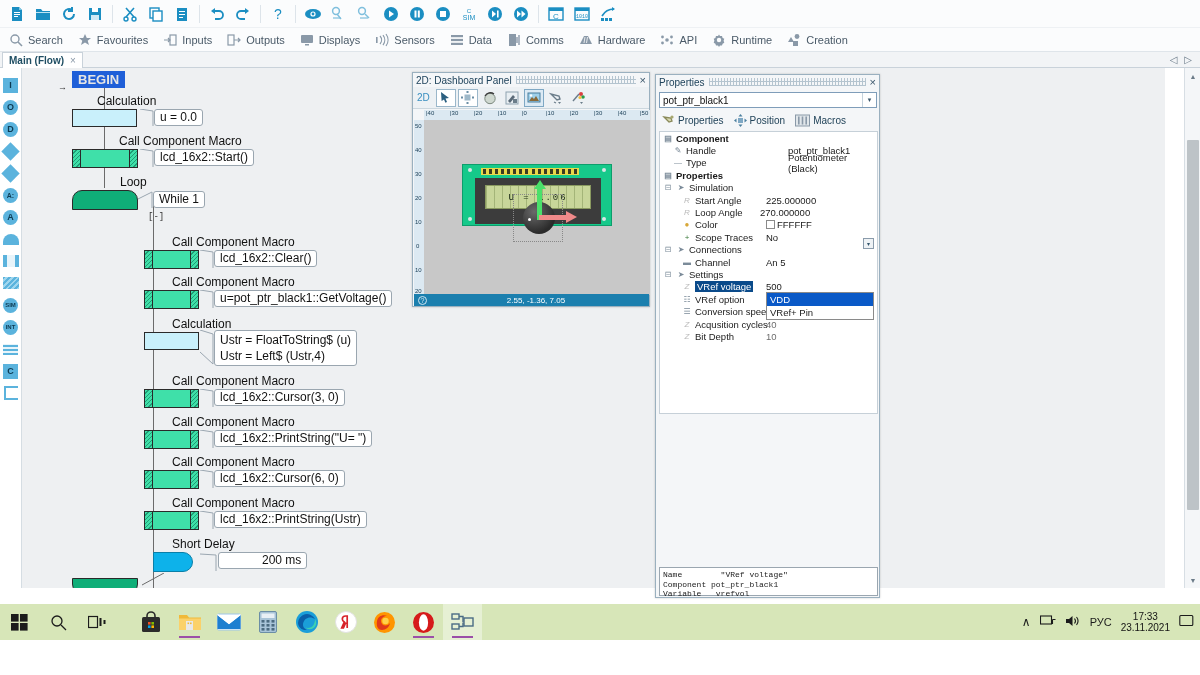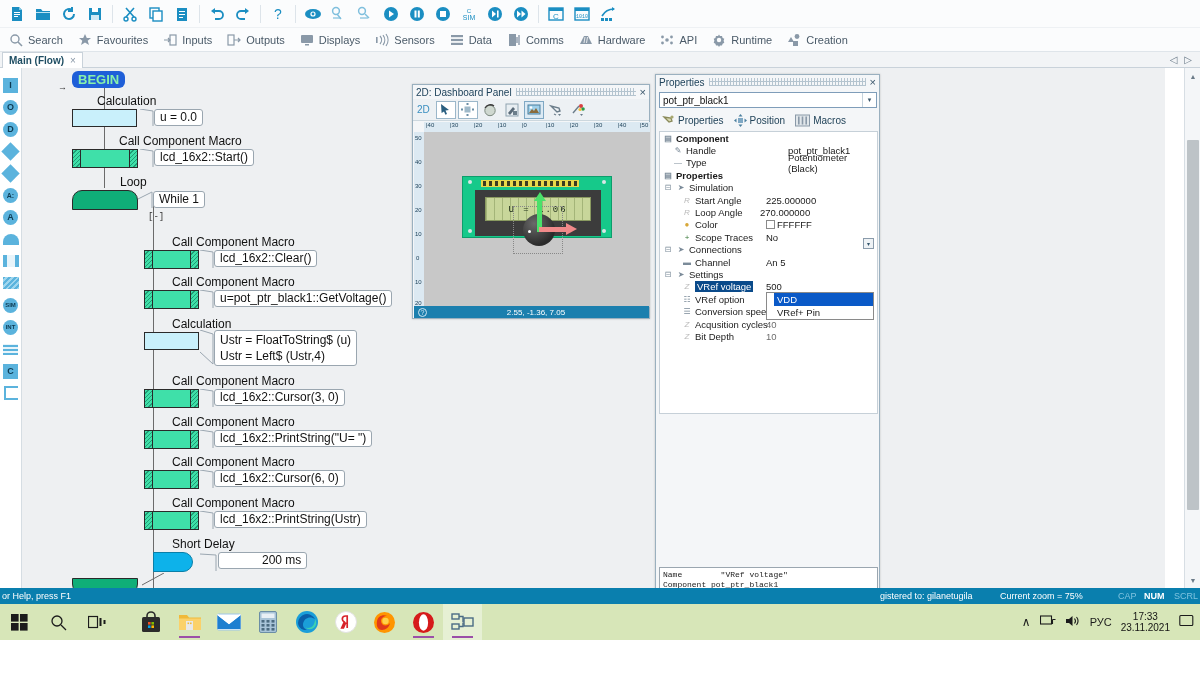--- a/index.html
+++ b/index.html
@@ -69,23 +69,23 @@
   .pal-bars { width: 16px; height: 12px; background: #5bb3dd; }
   .pal-line3 { width: 15px; height: 11px; background: #5bb3dd; }
 
   
   .canvas {
     position: absolute; left: 22px; top: 68px; width: 1143px; height: 520px;
     background: #eef0f2; overflow: hidden;
   }
 
   .begin {
-    position: absolute; background: #1f5fd8; color: #86efac;
+    position: absolute; background: #1f5fd8; color: #e5e5e5;
     font-size: 13px; font-weight: bold; padding: 0 6px; height: 17px;
-    line-height: 17px; border-radius: 6px;
+    line-height: 17px; border-radius: 0;
   }
   .spine { position: absolute; width: 1px; background: #6b6b6b; }
   .branch-label {
     position: absolute; font-size: 12px; color: #111111; white-space: nowrap;
   }
   .shape { position: absolute; border: 1px solid #2a2a2a; }
   .shape-calc { background: #c9f0fb; }
   .shape-macro { background: #3fe0a9; }
   .shape-macro::before, .shape-macro::after {
     content: ""; position: absolute; top: 0; bottom: 0; width: 7px;
@@ -198,21 +198,21 @@
   .tlabel { display: flex; align-items: center; gap: 3px; }
   .tlabel.group { font-weight: bold; }
   .tglyph { width: 10px; text-align: center; color: #7b8b99; font-size: 8px; }
   .tval { position: absolute; left: 128px; color: #1a1a1a; }
   .tval.dim { color: #6d6d6d; }
 
   .swatch { display: inline-block; width: 9px; height: 9px; background: #fff; border: 1px solid #8a8a8a; vertical-align: -1px; margin-right: 2px; }
 
   .sel-hl { background: #0a4a8a; color: #ffffff; padding: 0 2px; }
   .dropdown {
-    position: absolute; background: #ffffff; border: 1px solid #8a8a8a; z-index: 20; padding-left: 7px;
+    position: absolute; background: #ffffff; border: 1px solid #8a8a8a; z-index: 20;
   }
   .dd-item { height: 13px; font-size: 9.5px; display: flex; align-items: center; padding-left: 3px; }
   .dd-item.sel { background: #0a59c7; color: #ffffff; }
 
   .desc-box {
     position: absolute; background: #ffffff; border: 1px solid #9aa6b0;
     font-family: "Liberation Mono", monospace; font-size: 8px; color: #222;
     padding: 2px 3px; line-height: 9.5px; white-space: pre;
   }
 
@@ -690,21 +690,21 @@
     <svg style="position:absolute;left:178px;top:484px;" width="18" height="20">
         <path d="M0 2 L16 3 L16 19" stroke="#9aa6b0" fill="none"></path>
       </svg>
 
     <div class="shape shape-loop" style="left:50px; top:510px; width:66px; height:16px; border-radius:0 0 10px 10px;"></div>
     <svg style="position:absolute;left:106px;top:505px;" width="40" height="16">
         <path d="M36 0 L14 12" stroke="#6b6b6b" fill="none"></path>
       </svg>
   </div>
 
-  <div class="win" style="left:412px; top:84px; width:238px; height:235px;">
+  <div class="win" style="left:412px; top:72px; width:238px; height:235px;">
     <div class="win-title">
       <span>2D: Dashboard Panel</span>
       <span class="grip"></span>
       <span class="win-x">×</span>
     </div>
 
     <div class="dash-toolbar">
       <span class="dt-label">2D</span>
       <div class="dt-btn" style="border:1px solid #9bb7ca;background:#fff;">
         <svg width="13" height="13" viewBox="0 0 13 13">
@@ -1011,28 +1011,20 @@
 Component pot_ptr_black1
 Variable   vrefvol</div>
   </div>
 
   <div class="vscroll">
     <div class="vs-btn" style="top:0;">▲</div>
     <div class="vs-thumb" style="top:72px; height:370px;"></div>
     <div class="vs-btn" style="bottom:0;">▼</div>
   </div>
 
-  <div class="statusbar">
-    <span class="sb-left">or Help, press F1</span>
-    <span class="sb-reg">gistered to: gilanetugila</span>
-    <span class="sb-zoom">Current zoom = 75%</span>
-    <span class="sb-cap">CAP</span>
-    <span class="sb-num">NUM</span>
-    <span class="sb-scrl">SCRL</span>
-  </div>
 
   <div class="taskbar">
     <div class="tbi">
       <svg width="17" height="17" viewBox="0 0 17 17">
           <g fill="#1b1b1b">
             <rect x="0" y="0" width="7.6" height="7.6"></rect>
             <rect x="9" y="0" width="7.6" height="7.6"></rect>
             <rect x="0" y="9" width="7.6" height="7.6"></rect>
             <rect x="9" y="9" width="7.6" height="7.6"></rect>
           </g>

